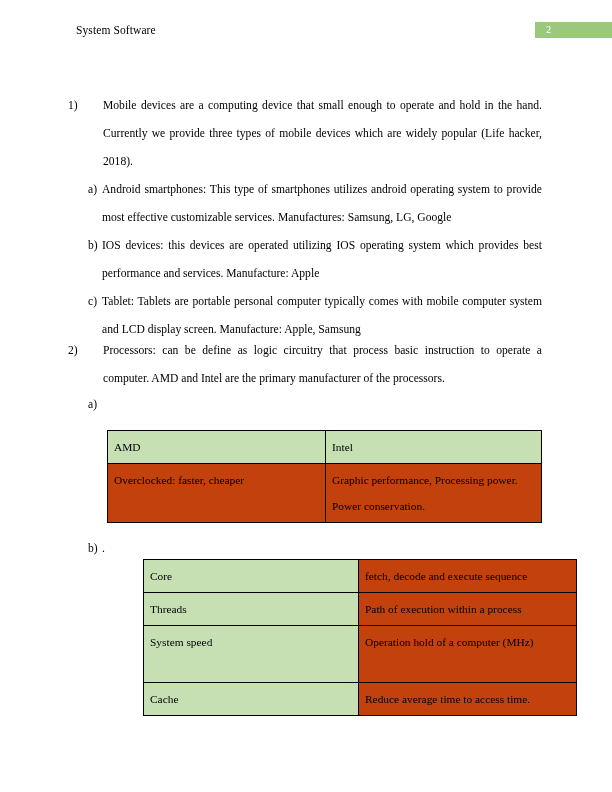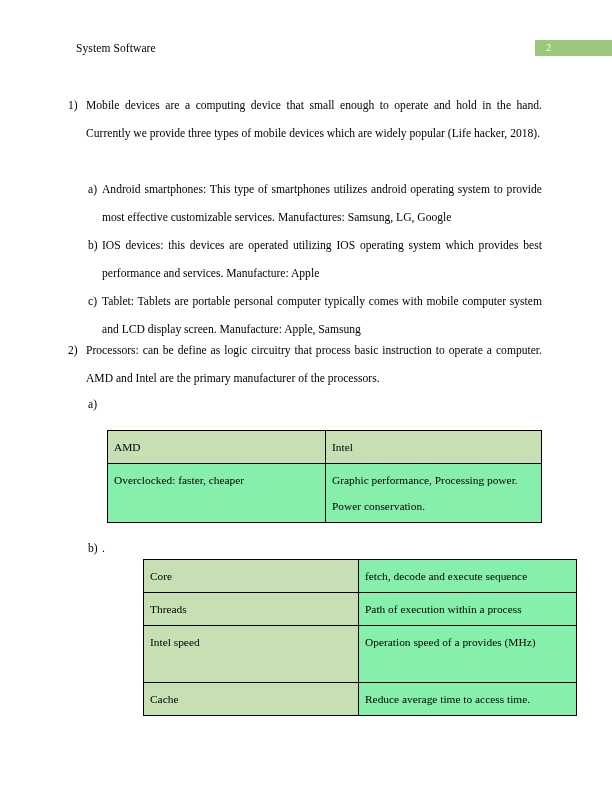--- a/index.html
+++ b/index.html
@@ -18,21 +18,21 @@
   }
 
   .page {
     position: absolute;
     inset: 0;
   }
 
   
   .header {
     position: absolute;
-    top: 40px;
+    top: 22px;
     left: 0;
     width: 612px;
     height: 22px;
   }
   .header-title {
     position: absolute;
     left: 76px;
     top: 0;
     font-size: 11.5px;
     line-height: 16px;
@@ -83,42 +83,42 @@
     text-justify: inter-word;
     margin: 0;
   }
   .para-last-noj {
     text-align: left;
   }
 
   
   .lvl1 { left: 68px; width: 474px; }
   .lvl1 .marker { width: 22px; }
-  .lvl1 .para { margin-left: 18px; }
+  .lvl1 .para { margin-left: 35px; }
 
   
   .lvl2 { left: 88px; width: 454px; }
   .lvl2 .marker { width: 21px; }
   .lvl2 .para { margin-left: 14px; }
 
   
   table.doc-table {
     position: absolute;
     border-collapse: collapse;
     table-layout: fixed;
     font-size: 11.4px;
   }
   table.doc-table td {
     border: 1px solid #000000;
     vertical-align: top;
     padding: 3px 5px 3px 6px;
     line-height: 26px;
   }
   .cell-green { background: #c6e0b4; }
-  .cell-white { background: #86efac; }
+  .cell-white { background: #c2410c; }
   .cell-justify { text-align: justify; text-justify: inter-word; }
 
   
   #table-amd-intel {
     left: 107px;
     top: 430px;
     width: 434px;
     padding-left: 16px;
   }
   #table-amd-intel col.c1 { width: 218px; }
@@ -219,22 +219,22 @@
     <tbody>
       <tr class="r0">
         <td class="cell-green">Core</td>
         <td class="cell-white">fetch, decode and execute sequence</td>
       </tr>
       <tr class="r1">
         <td class="cell-green">Threads</td>
         <td class="cell-white">Path of execution within a process</td>
       </tr>
       <tr class="r2">
-        <td class="cell-green">Intel speed</td>
-        <td class="cell-white">Operation speed of a provides (MHz)</td>
+        <td class="cell-green">System speed</td>
+        <td class="cell-white">Operation hold of a computer (MHz)</td>
       </tr>
       <tr class="r3">
         <td class="cell-green">Cache</td>
         <td class="cell-white">Reduce average time to access time.</td>
       </tr>
     </tbody>
   </table>
 
 </div>
 

